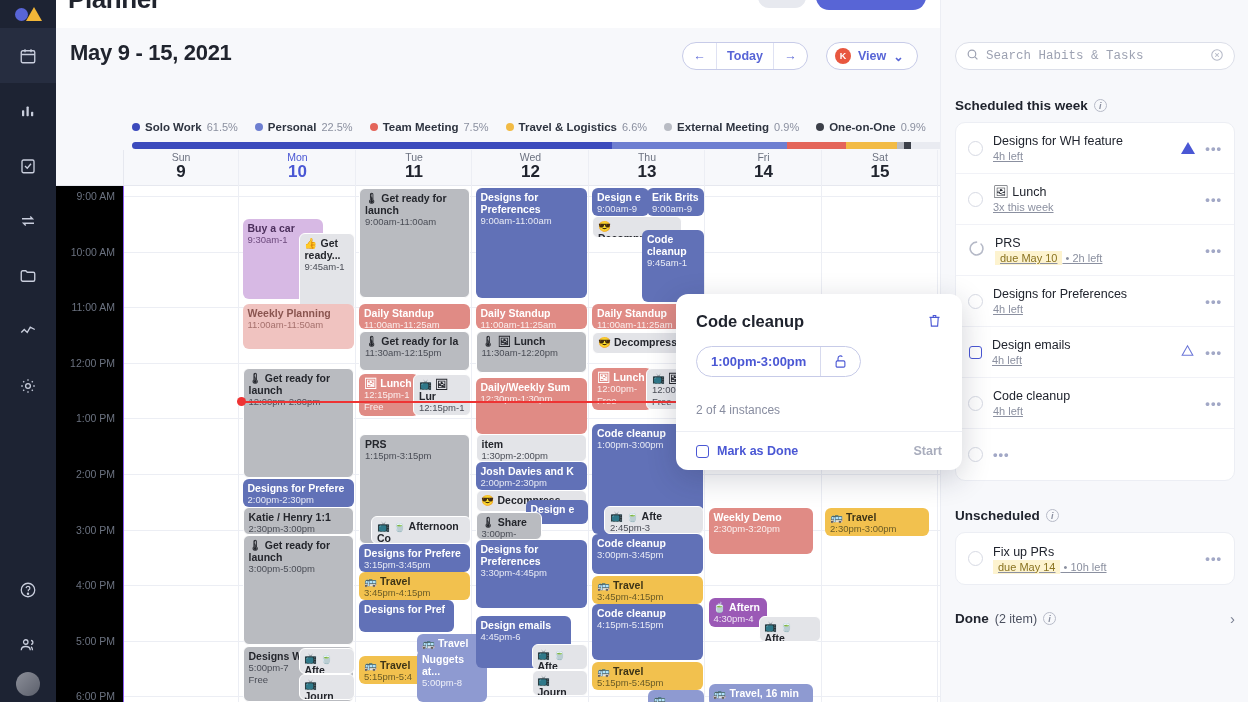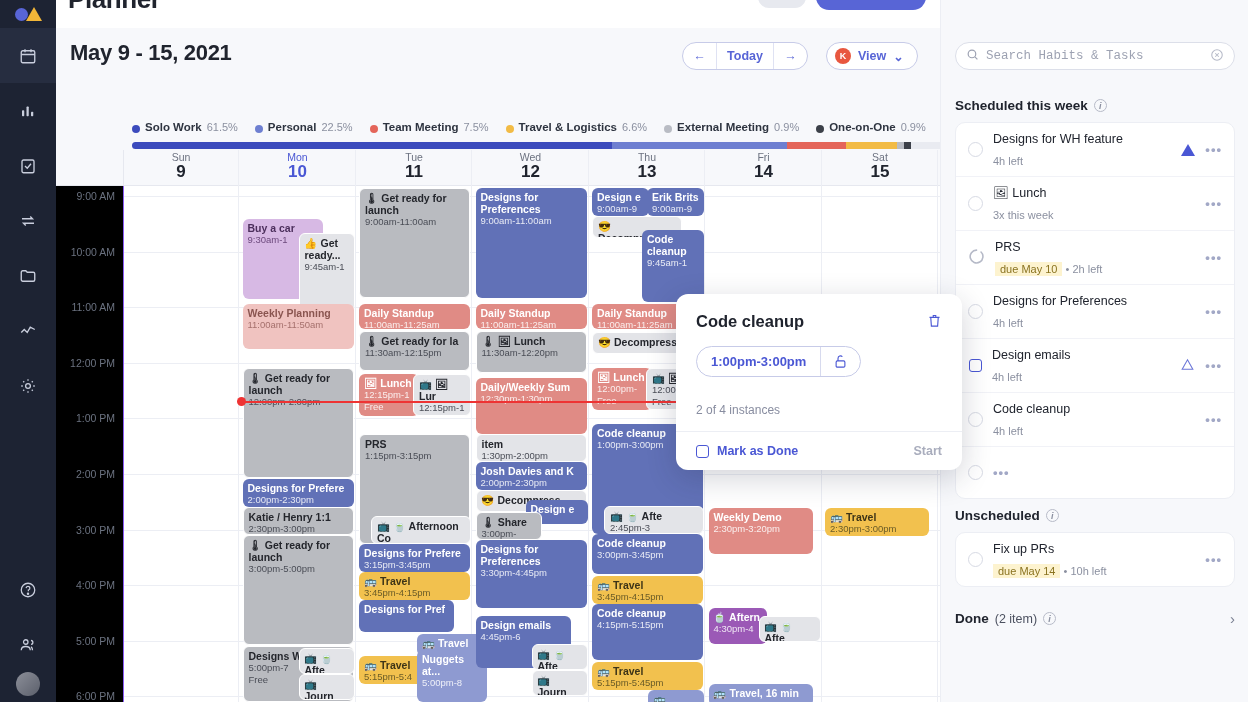--- a/index.html
+++ b/index.html
@@ -38,21 +38,21 @@
   .nav-arrow { width:34px; border-right:1px solid #dfe2f3; }
   .nav-arrow.last { border-right:none; border-left:1px solid #dfe2f3;}
   .nav-today { width:56px; }
   .viewbtn { position:absolute; left:770px; top:14px; height:28px; display:flex; align-items:center; gap:7px;
      padding:0 13px 0 8px; border:1px solid #c7cbe8; border-radius:14px; background:#fff; color:#5865d6; font-weight:600; font-size:12.5px;}
   .view-ava { width:16px;height:16px;border-radius:50%;background:#e8573f; color:#fff; font-size:9px; font-weight:700;
      display:flex;align-items:center;justify-content:center;}
 
   
   .legend { position:absolute; left:76px; top:93px; display:flex; align-items:center; gap:17px; }
-  .lg { display:flex; align-items:flex-end; gap:5px; white-space:nowrap; }
+  .lg { display:flex; align-items:center; gap:5px; white-space:nowrap; }
   .lg .dot { width:8px;height:8px;border-radius:50%; }
   .lg .name { font-size:11.5px; font-weight:600; color:#2e3440; }
   .lg .pct { font-size:11px; color:#8b90a0; }
   .bar { position:absolute; left:76px; top:114px; width:848px; height:7px; border-radius:4px; overflow:hidden; display:flex; background:#e9ebf1;}
   .bar span { height:7px; display:block; }
 
   
   .cal { position:absolute; left:56px; top:150px; width:884px; height:552px; background:#fff; }
   .daystrip { position:absolute; left:0; top:0; width:884px; height:36px; background:#f7f8fb; border-bottom:1px solid #e6e8ef;}
   .gutter-head { position:absolute; left:0; top:0; width:68px; height:36px; border-right:1px solid #e6e8ef;}
@@ -111,21 +111,21 @@
   .sec-title { font-size:13.5px; font-weight:700; color:#20242e; display:flex; align-items:center; gap:6px;}
   .info { width:13px;height:13px;border:1.2px solid #b7bbc8;border-radius:50%;color:#8b90a0;font-size:9px;
      display:inline-flex;align-items:center;justify-content:center;font-weight:700; font-style:italic;}
   .card { background:#fff; border:1px solid #eceef4; border-radius:10px; overflow:hidden;}
   .trow { display:flex; align-items:center; padding:9px 12px; border-bottom:1px solid #f1f2f7; gap:10px; min-height:51px;}
   .trow:last-child { border-bottom:none;}
   .tcircle { width:15px;height:15px;border-radius:50%;border:1.5px solid #d7dae4; flex:none;}
   .tsq { width:13px;height:13px;border:1.7px solid #4a57d4;border-radius:3px;flex:none;margin-left:1px;}
   .tmain { flex:1; min-width:0;}
   .tname { font-size:12.5px; color:#20242e; line-height:15px; white-space:nowrap; overflow:hidden; text-overflow:ellipsis;}
-  .tsub { font-size:11px; color:#8b90a0; margin-top:8px;}
+  .tsub { font-size:11px; color:#8b90a0; margin-top:1px;text-decoration:underline;}
   .due { background:#fdf3cf; color:#8a7320; border-radius:0; padding:1px 5px; }
   .dots { color:#a2a8c6; letter-spacing:1px; font-size:13px; font-weight:700; flex:none;}
   .tri-f { width:0;height:0;border-left:7px solid transparent;border-right:7px solid transparent;border-bottom:12px solid #4a57d4;}
   .chev { color:#7b8193; font-size:15px;}
 </style>
 </head>
 <body>
 
 <div class="app">
 
@@ -532,21 +532,21 @@
           <div class="t">🚌 Travel</div>
           <div class="h">5:15pm-5:45pm</div>
         </div>
         <div class="ev bluel" style="left: 592px; top: 504px; width: 56px; height: 22px;">
           <div class="t">🚌 Travel</div>
         </div>
         <div class="ev red" style="left: 652.5px; top: 322px; width: 104px; height: 46px;">
           <div class="t">Weekly Demo</div>
           <div class="h">2:30pm-3:20pm</div>
         </div>
-        <div class="ev purple2" style="left: 652.5px; top: 422px; width: 58px; height: 36px;">
+        <div class="ev purple2" style="left: 652.5px; top: 412px; width: 58px; height: 29px;">
           <div class="t">🍵 Aftern</div>
           <div class="h">4:30pm-4</div>
         </div>
         <div class="ev white" style="left: 702.5px; top: 430px; width: 62px; height: 26px;">
           <div class="t">📺 🍵 Afte</div>
         </div>
         <div class="ev bluel" style="left: 652.5px; top: 498px; width: 104px; height: 22px;">
           <div class="t">🚌 Travel, 16 min</div>
         </div>
         <div class="ev yellow" style="left: 769px; top: 322px; width: 104px; height: 28px;">

